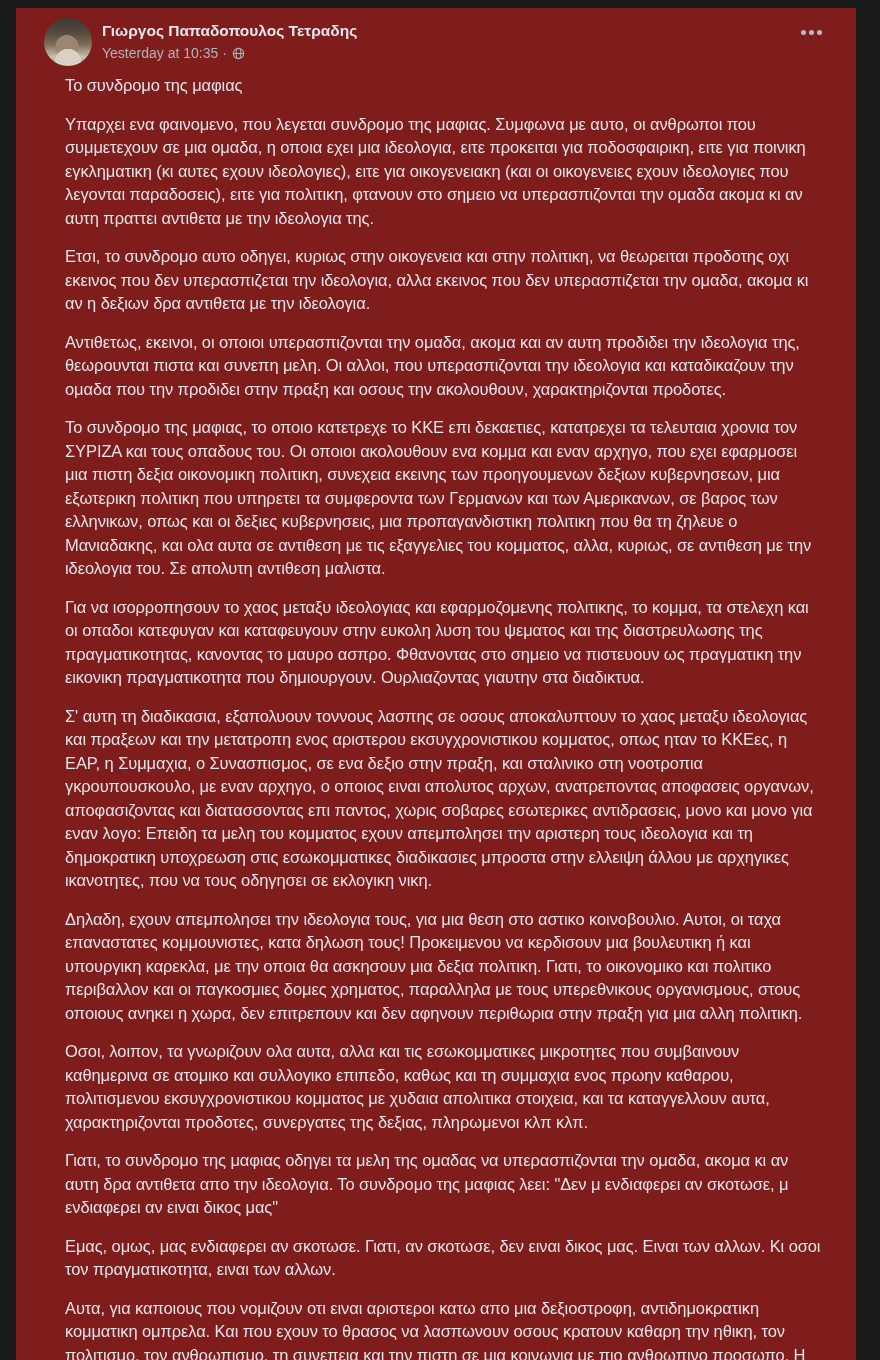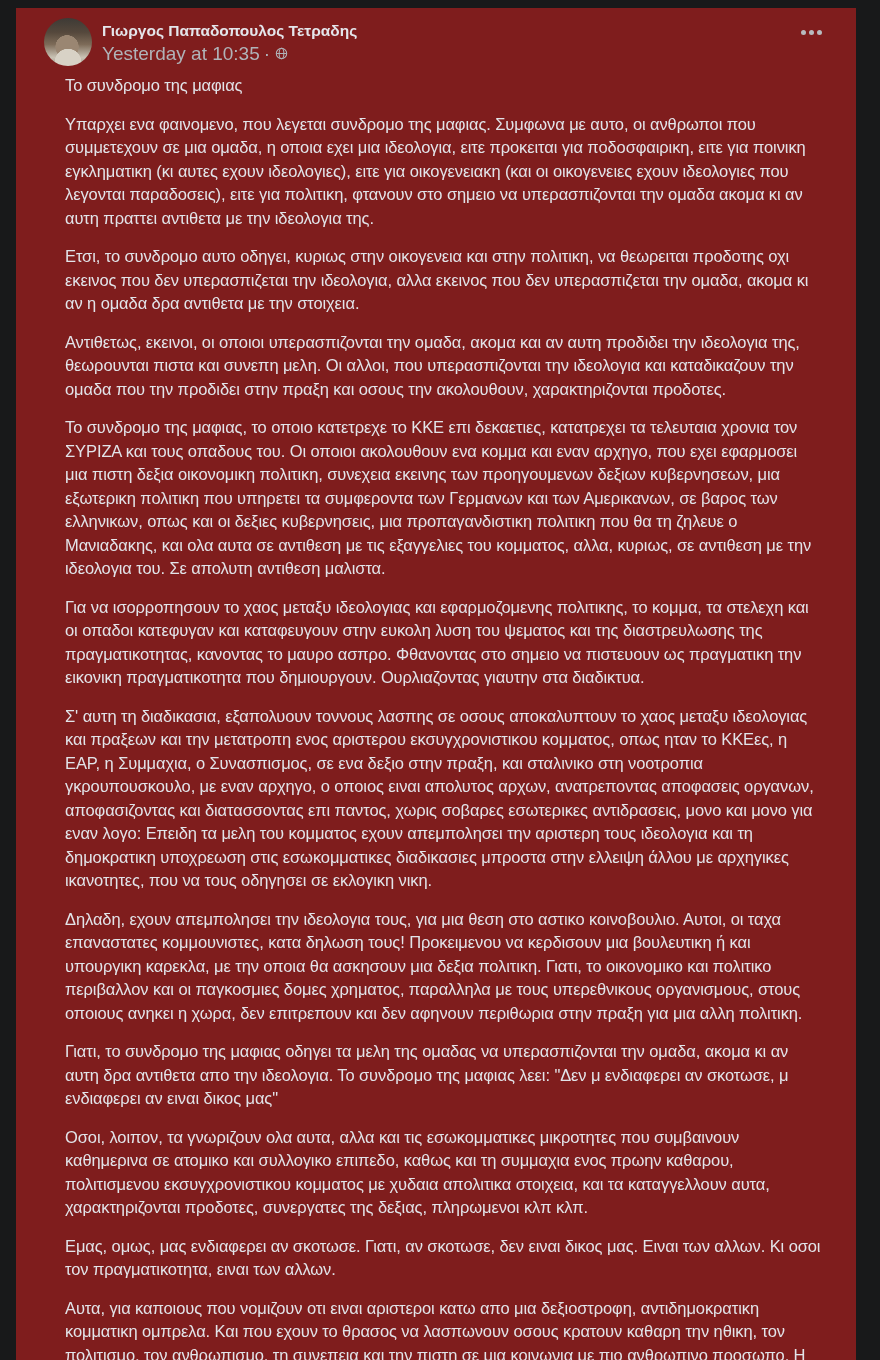--- a/index.html
+++ b/index.html
@@ -27,21 +27,21 @@
       linear-gradient(180deg,#3d3a35 0%,#55483c 30%,#7d6b58 55%,#c9c2b4 82%,#aaa294 100%);
     cursor:pointer;
   }
   .header-text{margin-left:10px;flex:1;}
   .author-name{
     color:#e4e6eb;font-weight:bold;font-size:15.5px;line-height:20px;
     margin-top:3px;cursor:pointer;
   }
   .meta-row{
     display:flex;align-items:center;gap:4px;
-    color:#b0b3b8;font-size:19px;line-height:19px;margin-top:3px;
+    color:#b0b3b8;font-size:14px;line-height:19px;margin-top:3px;
   }
   .globe{width:13px;height:13px;display:inline-block;margin-left:1px;}
   .more-btn{
     color:#b8bbbf;display:flex;gap:3px;align-items:center;
     padding:12px 18px 12px 8px;cursor:pointer;
   }
   .more-btn i{width:5px;height:5px;border-radius:50%;background:#b8bbbf;display:block;}
   
   .post-body{
     padding:2px 34px 0 32px;
@@ -73,25 +73,25 @@
       <i></i>
         <i></i>
         <i></i>
     </div>
   </div>
 
   <div class="post-body">
 
   <p>Το συνδρομο της μαφιας</p>
       <p>Υπαρχει ενα φαινομενο, που λεγεται συνδρομο της μαφιας. Συμφωνα με αυτο, οι ανθρωποι που συμμετεχουν σε μια ομαδα, η οποια εχει μια ιδεολογια, ειτε προκειται για ποδοσφαιρικη, ειτε για ποινικη εγκληματικη (κι αυτες εχουν ιδεολογιες), ειτε για οικογενειακη (και οι οικογενειες εχουν ιδεολογιες που λεγονται παραδοσεις), ειτε για πολιτικη, φτανουν στο σημειο να υπερασπιζονται την ομαδα ακομα κι αν αυτη πραττει αντιθετα με την ιδεολογια της.</p>
-      <p>Ετσι, το συνδρομο αυτο οδηγει, κυριως στην οικογενεια και στην πολιτικη, να θεωρειται προδοτης οχι εκεινος που δεν υπερασπιζεται την ιδεολογια, αλλα εκεινος που δεν υπερασπιζεται την ομαδα, ακομα κι αν η ομαδα δρα αντιθετα με την στοιχεια.</p>
+      <p>Ετσι, το συνδρομο αυτο οδηγει, κυριως στην οικογενεια και στην πολιτικη, να θεωρειται προδοτης οχι εκεινος που δεν υπερασπιζεται την ιδεολογια, αλλα εκεινος που δεν υπερασπιζεται την ομαδα, ακομα κι αν η δεξιων δρα αντιθετα με την ιδεολογια.</p>
       <p>Αντιθετως, εκεινοι, οι οποιοι υπερασπιζονται την ομαδα, ακομα και αν αυτη προδιδει την ιδεολογια της, θεωρουνται πιστα και συνεπη μελη. Οι αλλοι, που υπερασπιζονται την ιδεολογια και καταδικαζουν την ομαδα που την προδιδει στην πραξη και οσους την ακολουθουν, χαρακτηριζονται προδοτες.</p>
       <p>Το συνδρομο της μαφιας, το οποιο κατετρεχε το ΚΚΕ επι δεκαετιες, κατατρεχει τα τελευταια χρονια τον ΣΥΡΙΖΑ και τους οπαδους του. Οι οποιοι ακολουθουν ενα κομμα και εναν αρχηγο, που εχει εφαρμοσει μια πιστη δεξια οικονομικη πολιτικη, συνεχεια εκεινης των προηγουμενων δεξιων κυβερνησεων, μια εξωτερικη πολιτικη που υπηρετει τα συμφεροντα των Γερμανων και των Αμερικανων, σε βαρος των ελληνικων, οπως και οι δεξιες κυβερνησεις, μια προπαγανδιστικη πολιτικη που θα τη ζηλευε ο Μανιαδακης, και ολα αυτα σε αντιθεση με τις εξαγγελιες του κομματος, αλλα, κυριως, σε αντιθεση με την ιδεολογια του. Σε απολυτη αντιθεση μαλιστα.</p>
       <p>Για να ισορροπησουν το χαος μεταξυ ιδεολογιας και εφαρμοζομενης πολιτικης, το κομμα, τα στελεχη και οι οπαδοι κατεφυγαν και καταφευγουν στην ευκολη λυση του ψεματος και της διαστρευλωσης της πραγματικοτητας, κανοντας το μαυρο ασπρο. Φθανοντας στο σημειο να πιστευουν ως πραγματικη την εικονικη πραγματικοτητα που δημιουργουν. Ουρλιαζοντας γιαυτην στα διαδικτυα.</p>
       <p>Σ' αυτη τη διαδικασια, εξαπολυουν τοννους λασπης σε οσους αποκαλυπτουν το χαος μεταξυ ιδεολογιας και πραξεων και  την μετατροπη ενος αριστερου εκσυγχρονιστικου κομματος, οπως ηταν το ΚΚΕες, η ΕΑΡ, η Συμμαχια, ο Συνασπισμος, σε ενα δεξιο στην πραξη, και σταλινικο στη νοοτροπια γκρουπουσκουλο, με εναν αρχηγο, ο οποιος ειναι απολυτος αρχων, ανατρεποντας αποφασεις οργανων, αποφασιζοντας και διατασσοντας επι παντος, χωρις σοβαρες εσωτερικες αντιδρασεις, μονο και μονο για εναν λογο: Επειδη τα μελη του κομματος εχουν απεμπολησει την αριστερη τους ιδεολογια και τη δημοκρατικη υποχρεωση στις εσωκομματικες διαδικασιες μπροστα στην ελλειψη άλλου με αρχηγικες ικανοτητες, που να τους οδηγησει σε εκλογικη νικη.</p>
       <p>Δηλαδη, εχουν απεμπολησει την ιδεολογια τους, για μια θεση στο αστικο κοινοβουλιο. Αυτοι, οι ταχα επαναστατες κομμουνιστες, κατα δηλωση τους! Προκειμενου να κερδισουν μια βουλευτικη ή και υπουργικη καρεκλα, με την οποια θα ασκησουν μια δεξια πολιτικη. Γιατι, το οικονομικο και πολιτικο περιβαλλον και οι παγκοσμιες δομες χρηματος, παραλληλα με τους υπερεθνικους οργανισμους, στους οποιους ανηκει η χωρα, δεν επιτρεπουν και δεν αφηνουν περιθωρια στην πραξη για μια αλλη πολιτικη.</p>
+      <p>Οσοι, λοιπον, τα γνωριζουν ολα αυτα, αλλα και τις εσωκομματικες μικροτητες που συμβαινουν καθημερινα σε ατομικο και συλλογικο επιπεδο, καθως και τη συμμαχια ενος πρωην καθαρου, πολιτισμενου εκσυγχρονιστικου κομματος με χυδαια απολιτικα στοιχεια, και τα καταγγελλουν αυτα, χαρακτηριζονται προδοτες, συνεργατες της δεξιας, πληρωμενοι κλπ κλπ.</p>
       <p>Γιατι, το συνδρομο της μαφιας οδηγει τα μελη της ομαδας να υπερασπιζονται την ομαδα, ακομα κι αν αυτη δρα αντιθετα απο την ιδεολογια. Το συνδρομο της μαφιας λεει: "Δεν μ ενδιαφερει αν σκοτωσε, μ ενδιαφερει αν ειναι δικος μας"</p>
-      <p>Οσοι, λοιπον, τα γνωριζουν ολα αυτα, αλλα και τις εσωκομματικες μικροτητες που συμβαινουν καθημερινα σε ατομικο και συλλογικο επιπεδο, καθως και τη συμμαχια ενος πρωην καθαρου, πολιτισμενου εκσυγχρονιστικου κομματος με χυδαια απολιτικα στοιχεια, και τα καταγγελλουν αυτα, χαρακτηριζονται προδοτες, συνεργατες της δεξιας, πληρωμενοι κλπ κλπ.</p>
       <p>Εμας, ομως, μας ενδιαφερει αν σκοτωσε. Γιατι, αν σκοτωσε, δεν ειναι δικος μας. Ειναι των αλλων. Κι οσοι τον πραγματικοτητα, ειναι των αλλων.</p>
       <p>Αυτα, για καποιους που νομιζουν οτι ειναι αριστεροι κατω απο μια δεξιοστροφη, αντιδημοκρατικη κομματικη ομπρελα. Και που εχουν το θρασος να λασπωνουν οσους κρατουν καθαρη την ηθικη, τον πολιτισμο, τον ανθρωπισμο, τη συνεπεια και την πιστη σε μια κοινωνια με πιο ανθρωπινο προσωπο. Η οποια ειναι αδυνατη χωρις ανθρωπους με ανθρωπινο προσωπο.</p>
     </div>
 
 </div>
 
 </body></html>

